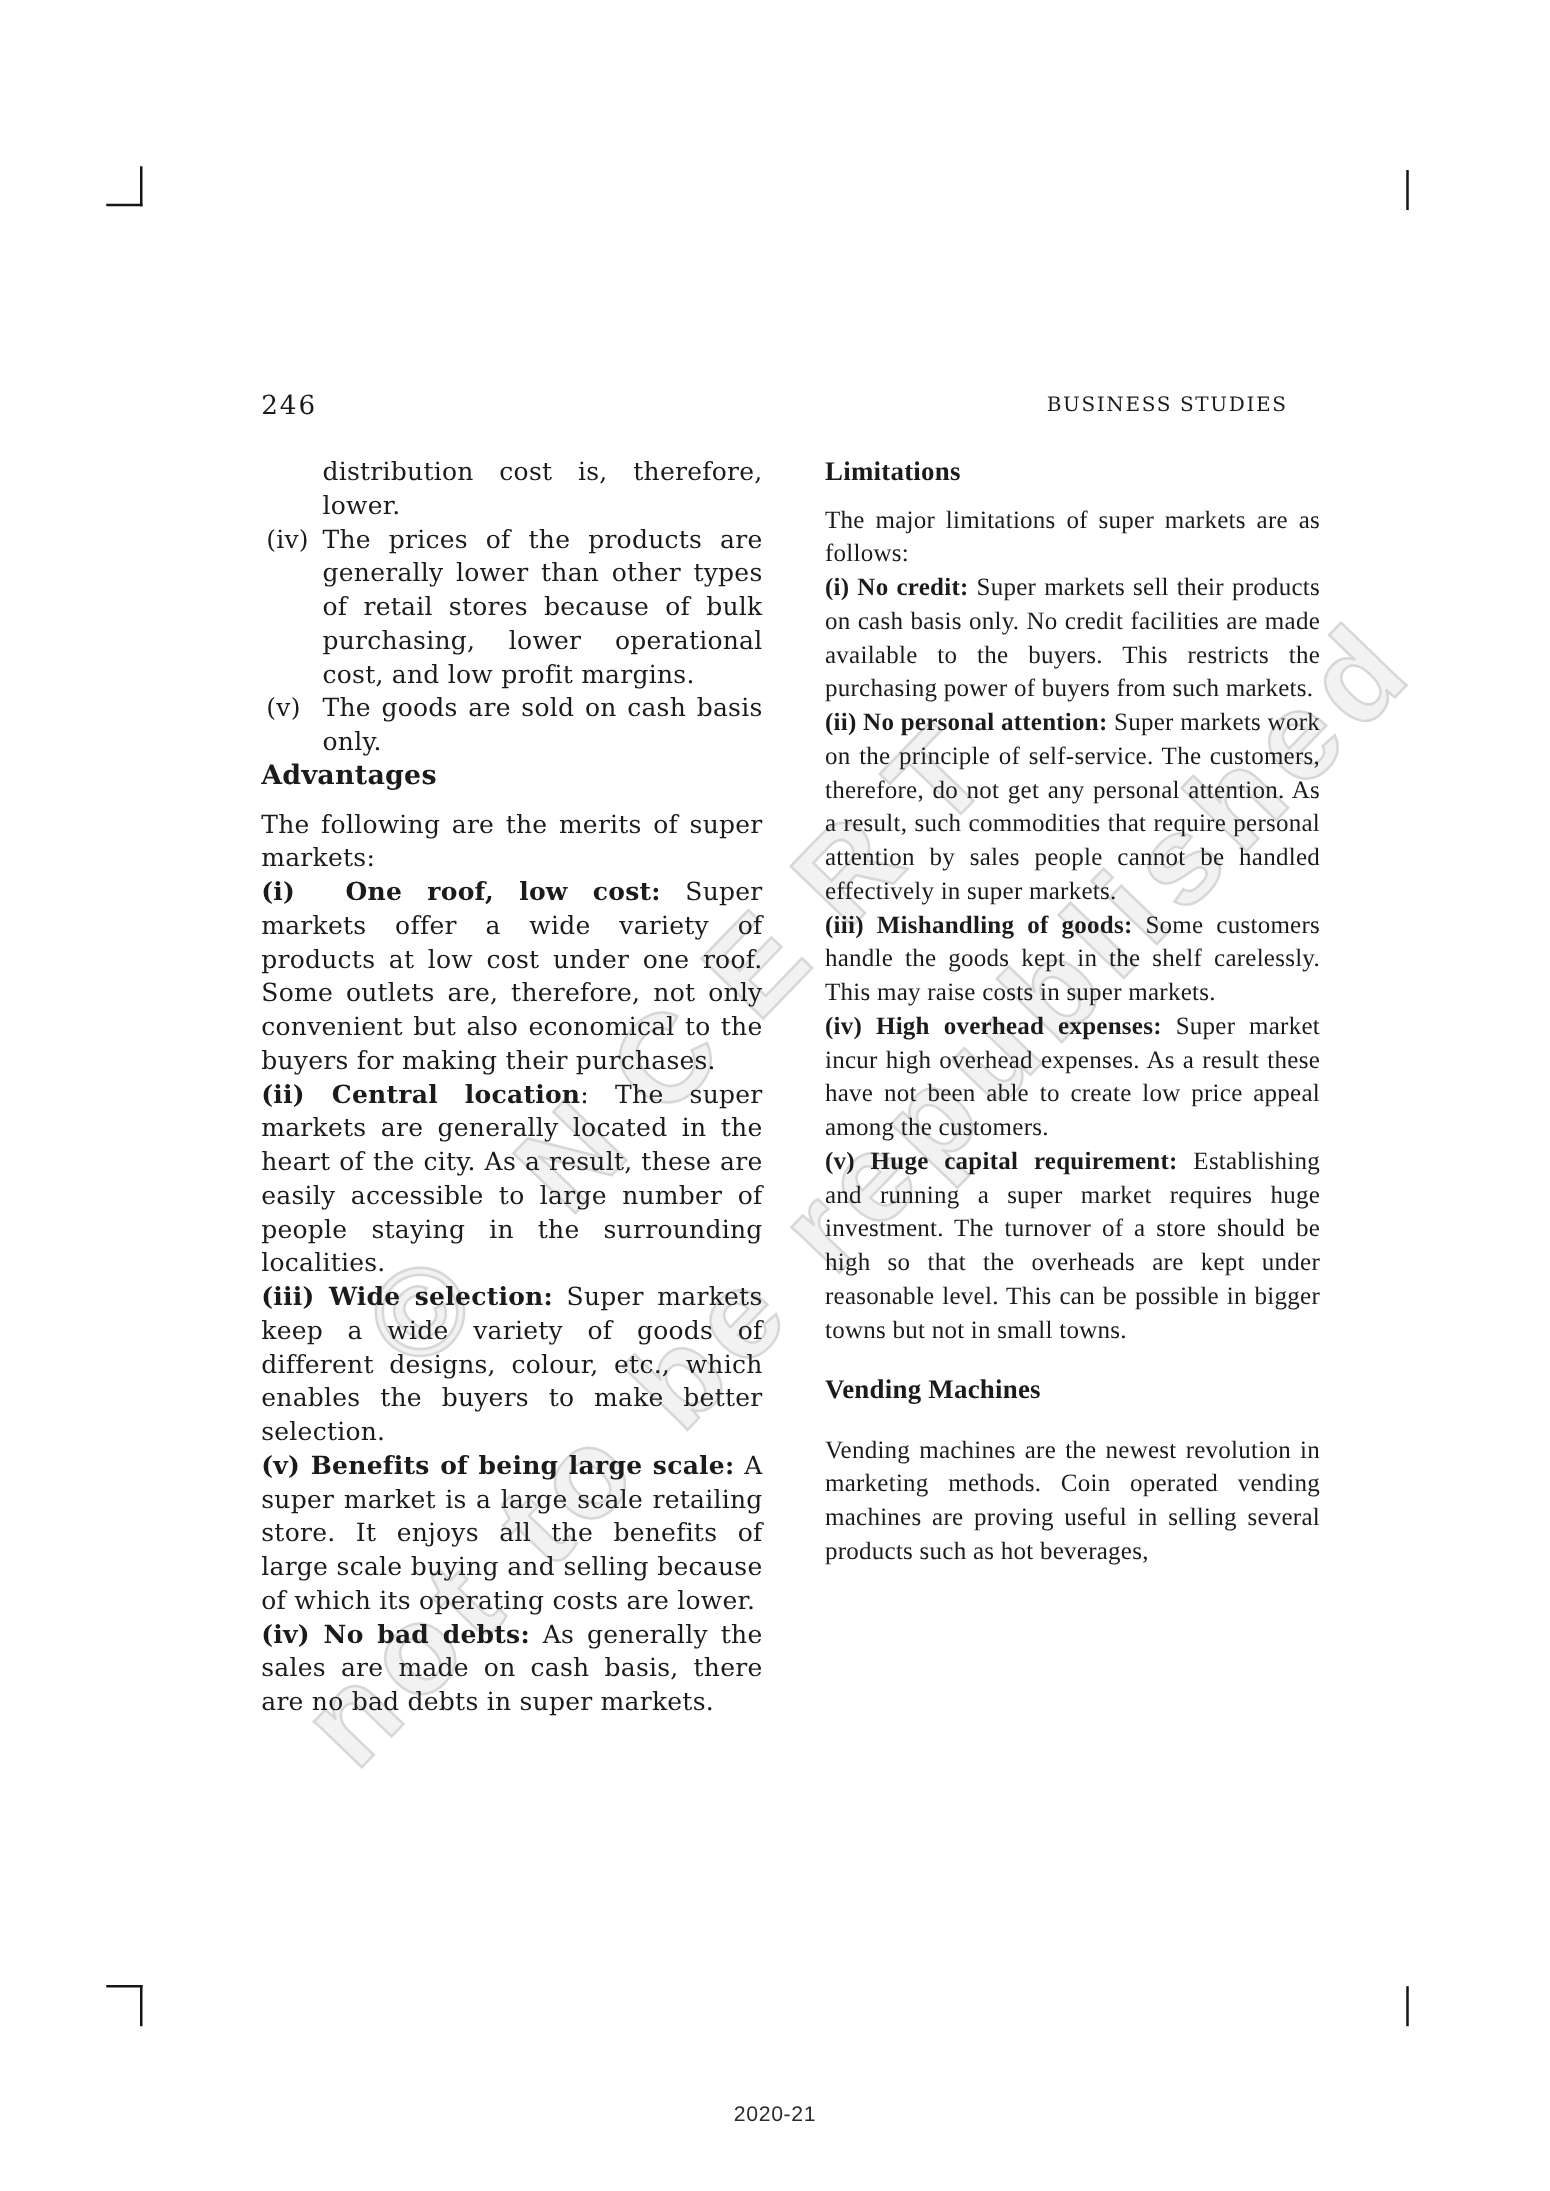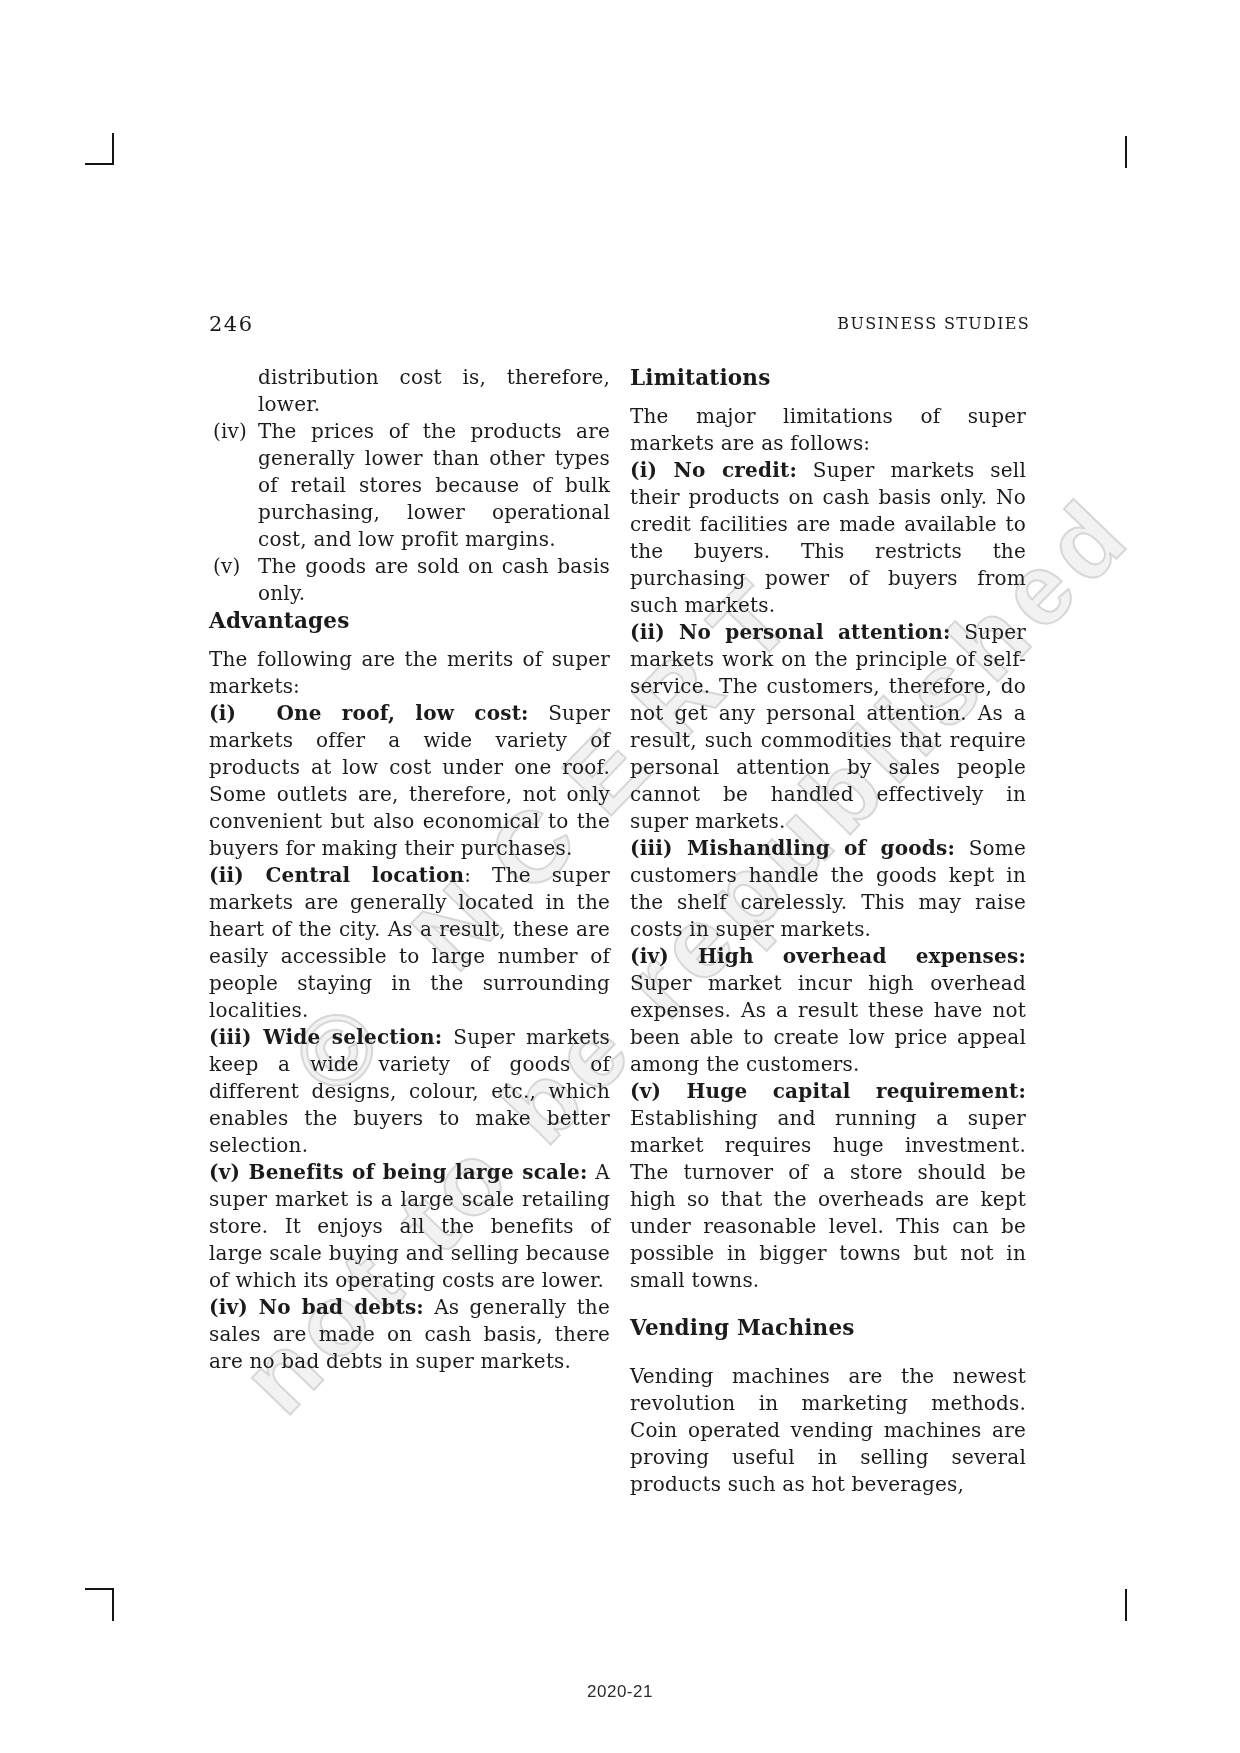--- a/index.html
+++ b/index.html
@@ -8,21 +8,21 @@
     overflow:hidden; font-family:"DejaVu Serif", serif; color:#1b1b1b;
   }
   
   .crop { position:absolute; background:#151515; }
   
   .pg-number { position:absolute; top:312px; left:209px; font-size:21px; letter-spacing:1.5px; z-index:2; }
   .pg-header-right { position:absolute; top:314px; right:210px; font-size:16px; letter-spacing:1.3px; z-index:2; }
   
   .col { position:absolute; top:364px; font-size:20px; line-height:27px; text-align:justify; z-index:2; letter-spacing:0.2px; }
   .col-left  { left:209px; width:401px; }
-  .col-right { left:630px; width:396px; }
+  .col-right { left:660px; width:396px;font-family:Liberation Serif, serif; }
   p.para { margin:0; text-align:justify; }
   .hang { position:relative; padding-left:49px; }
   .hang .lbl { position:absolute; left:4px; top:0; width:38px; text-align:left; }
   .heading { font-weight:bold; font-size:21.5px; line-height:27px; margin:0 0 12px 0; text-align:left; letter-spacing:0.2px; }
   .heading.vending { margin-top:20px; margin-bottom:22px; }
   b.lead { font-weight:bold; }
   
   .watermark {
     position:absolute; left:60px; top:380px; width:1120px; height:1020px;
     display:flex; flex-direction:column; align-items:center; justify-content:center; gap:70px;

